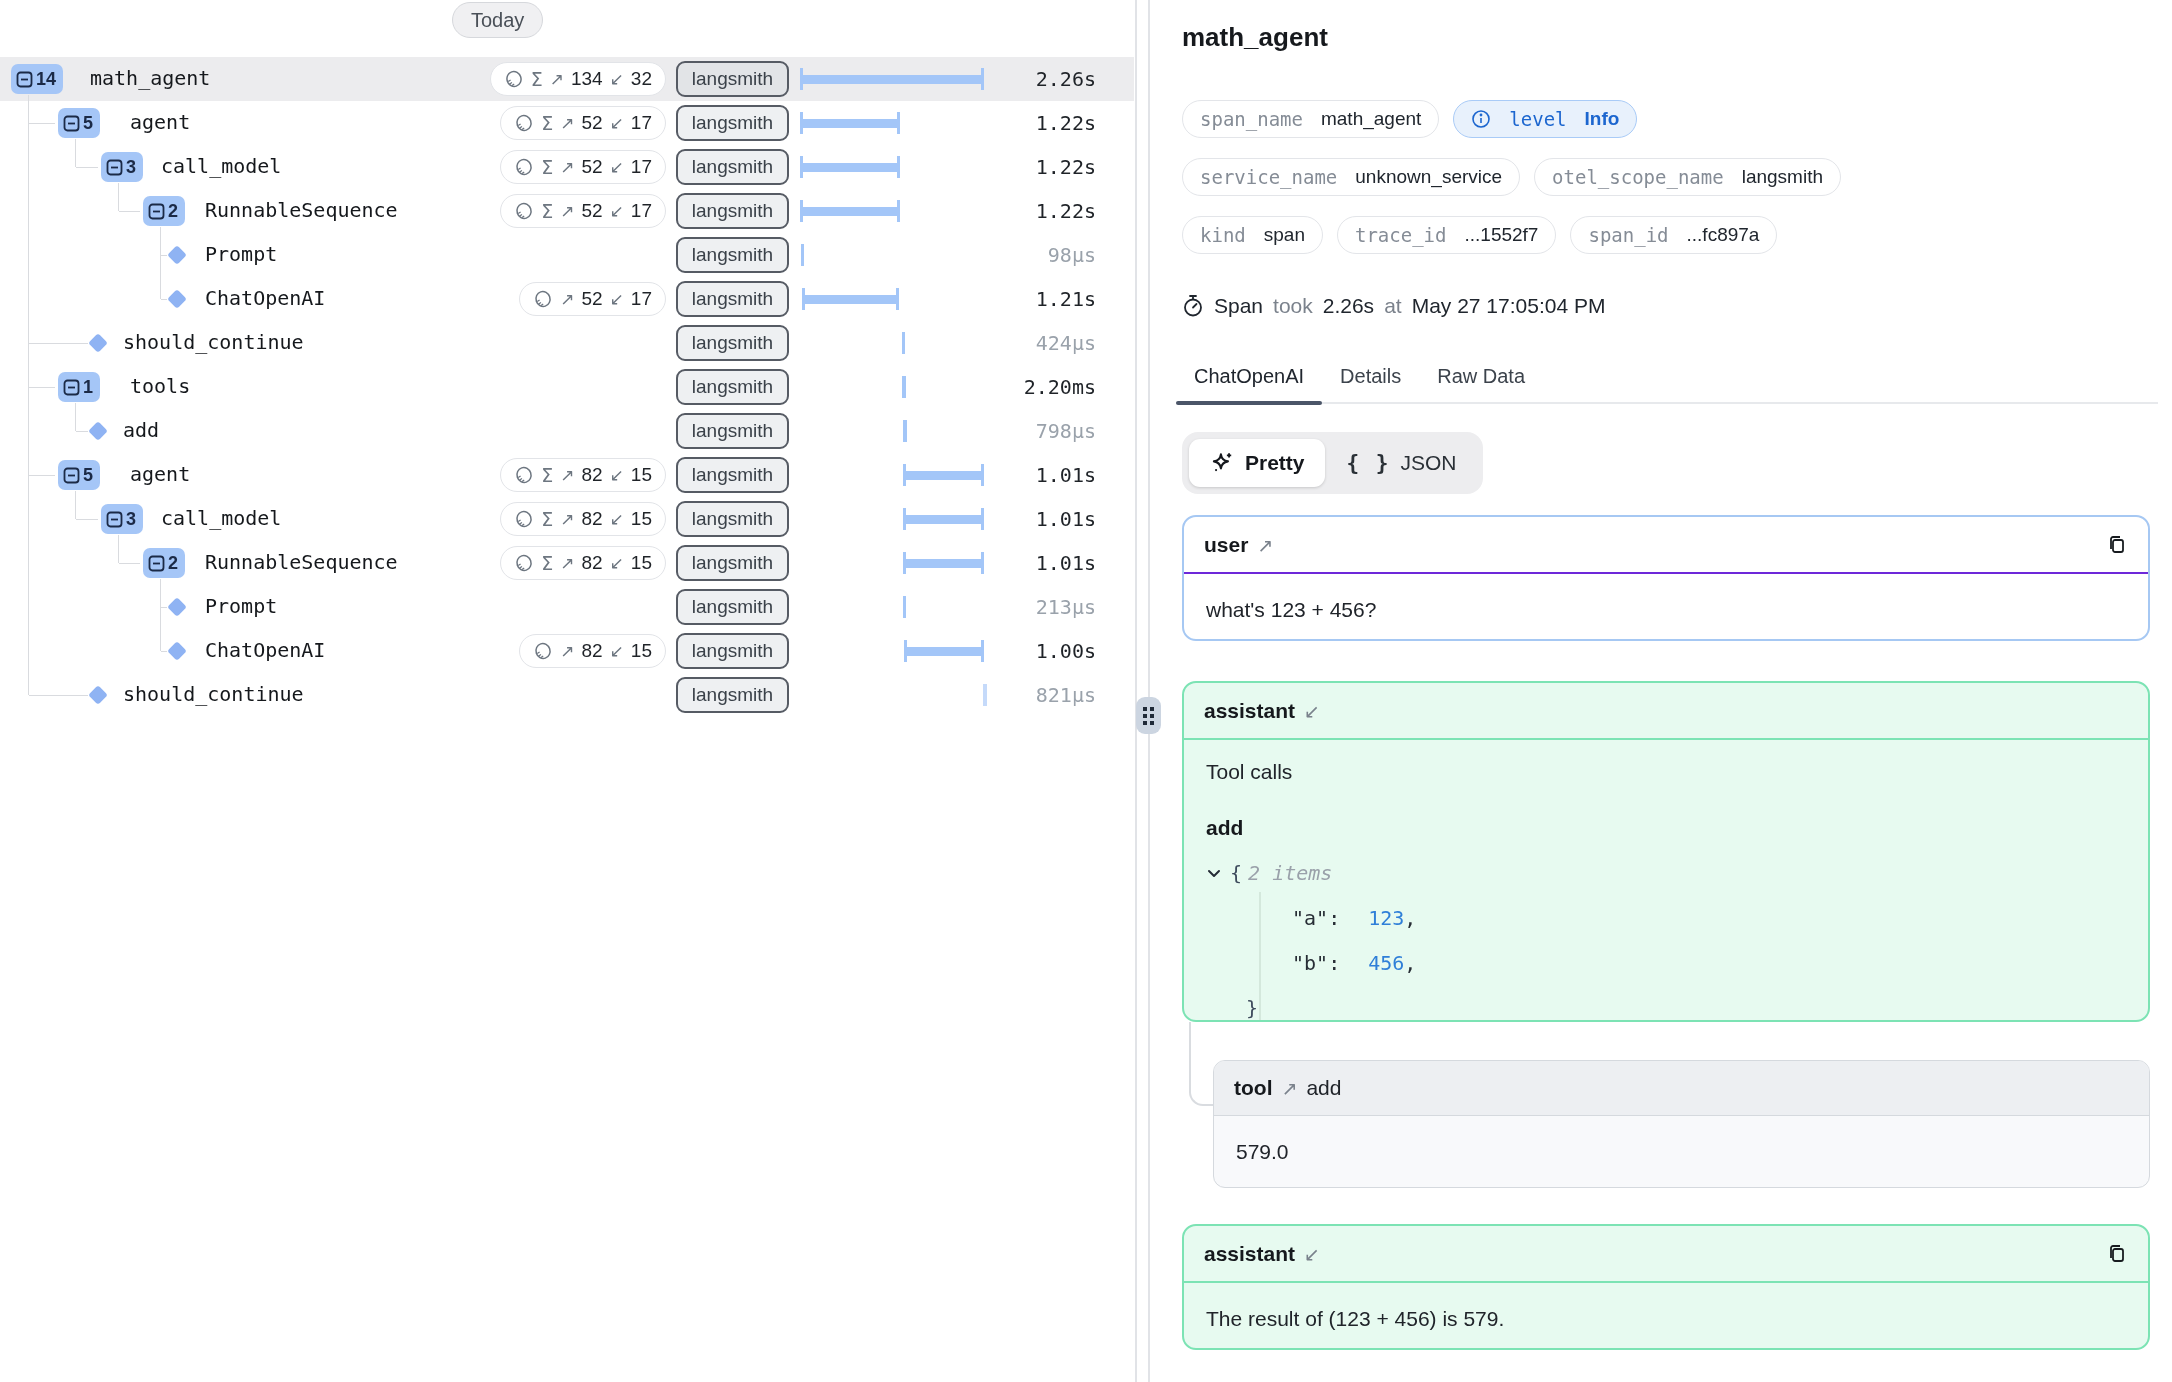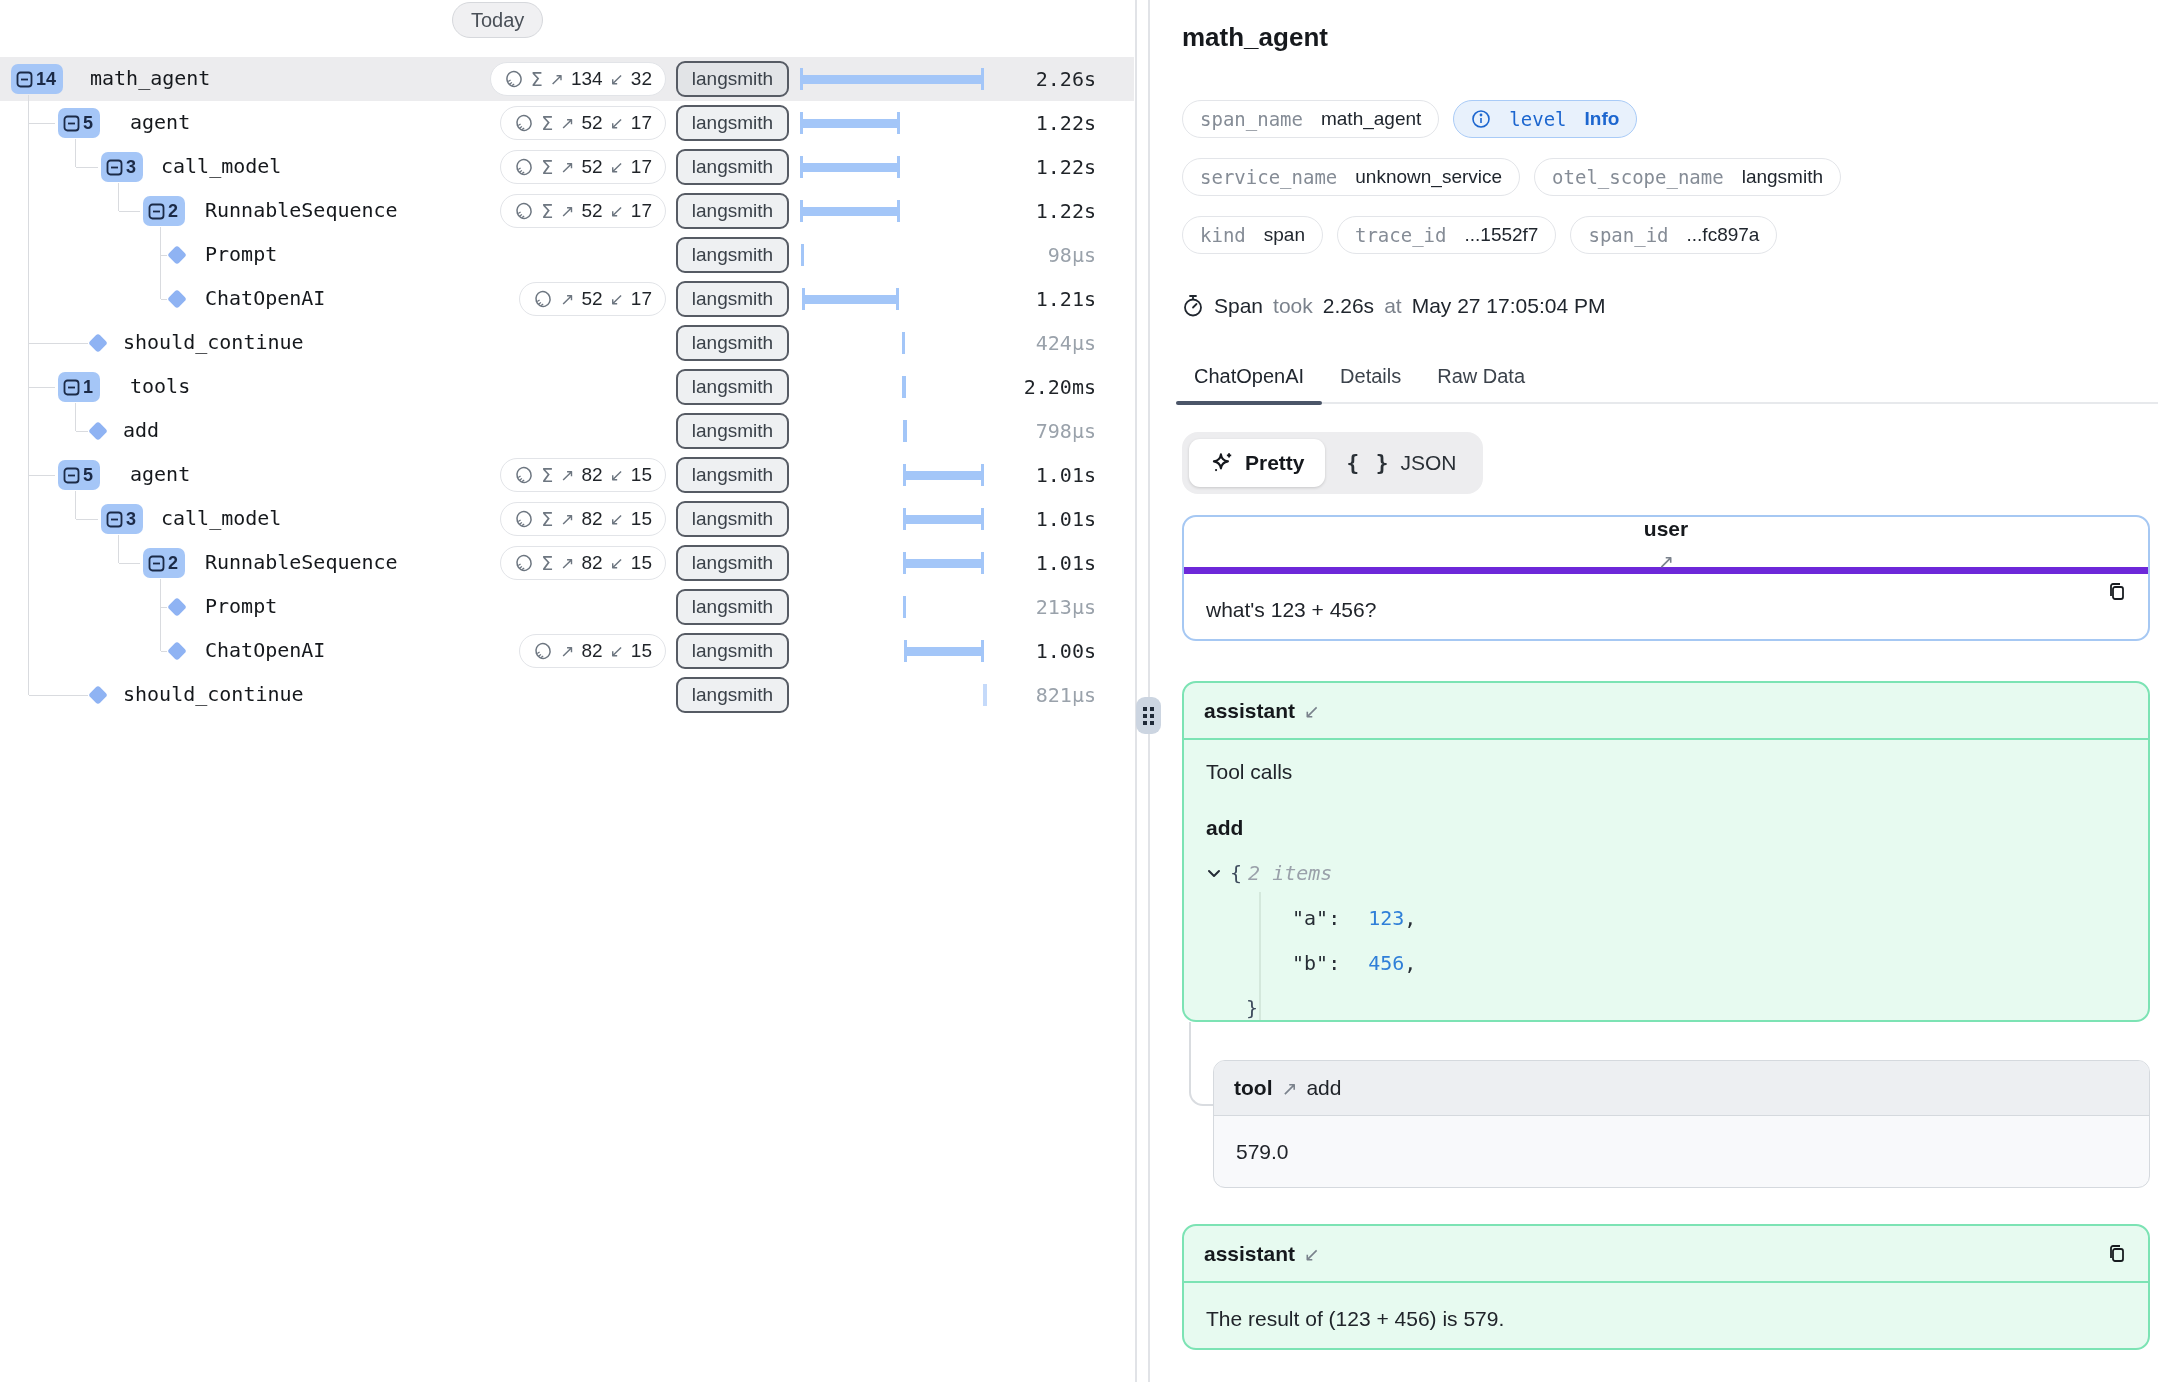--- a/index.html
+++ b/index.html
@@ -69,21 +69,21 @@
   .seg .br { font-family:"DejaVu Sans Mono", monospace; font-weight:600; letter-spacing:2px; }
 
   .card { position:absolute; left:22px; width:968px; border-radius:14px; overflow:hidden; }
   .card-h { height:57px; display:flex; align-items:center; padding:0 20px; gap:9px; }
   .card-h .role { font-size:21px; font-weight:700; color:#16191d; }
   .card-h .harr { color:#7a828c; font-size:19px; font-family:"DejaVu Sans", sans-serif; }
   .card-h .hname { font-size:21px; color:#20242a; }
   .copy-btn { margin-left:auto; display:flex; cursor:pointer; }
   .card-b { font-size:21px; color:#20242a; }
   .card.user { top:515px; height:126px; border:2px solid #a6c8f3; background:#fff; }
-  .card.user .card-h { border-bottom:7px solid #6d28d9;flex-direction:column; }
+  .card.user .card-h { border-bottom:2px solid #6d28d9; }
   .card.asst1 { top:681px; height:341px; border:2px solid #7ce3b4; background:#e7faf0; }
   .card.asst1 .card-h, .card.asst2 .card-h { border-bottom:2px solid #7ce3b4; }
   .card.asst2 { top:1224px; height:126px; border:2px solid #7ce3b4; background:#e7faf0; }
   .card.tool { top:1060px; left:53px; width:937px; height:128px; border:1.5px solid #d5d9de; background:#f8f9fb; border-radius:12px; }
   .card.tool .card-h { height:55px; background:#edeff2; border-bottom:1.5px solid #d5d9de; }
   .card-b.pad { padding:24px 22px;border-radius:26px; }
   .elbow { position:absolute; left:29px; top:1022px; width:25px; height:84px;
     border-left:2px solid #d9dce0; border-bottom:2px solid #d9dce0; border-bottom-left-radius:14px; }
 
   .tclabel { padding:20px 22px 0 22px; font-size:21px; color:#20242a; }

